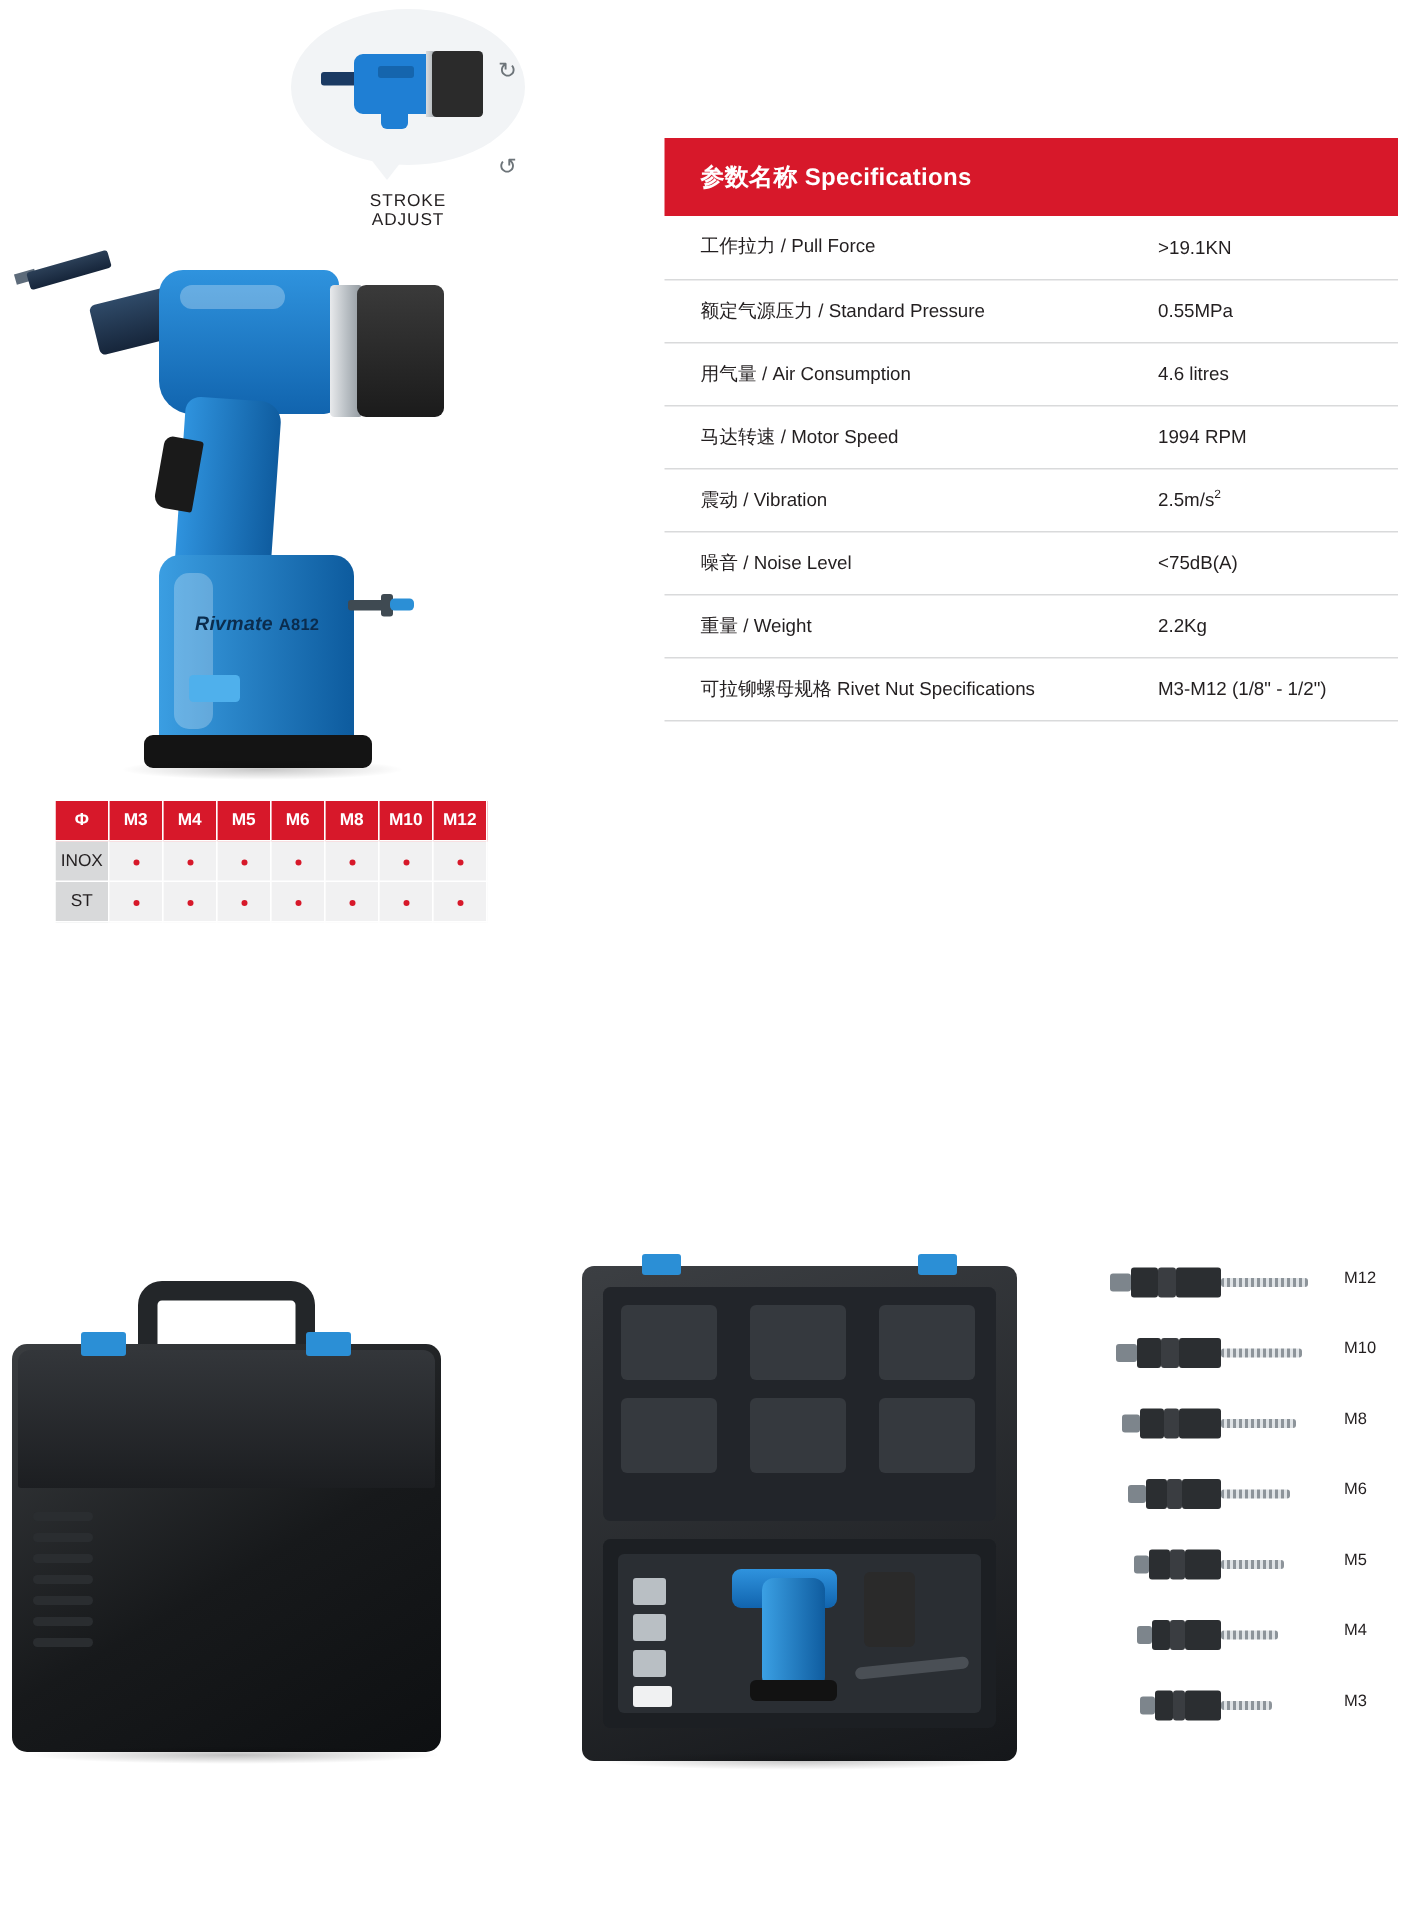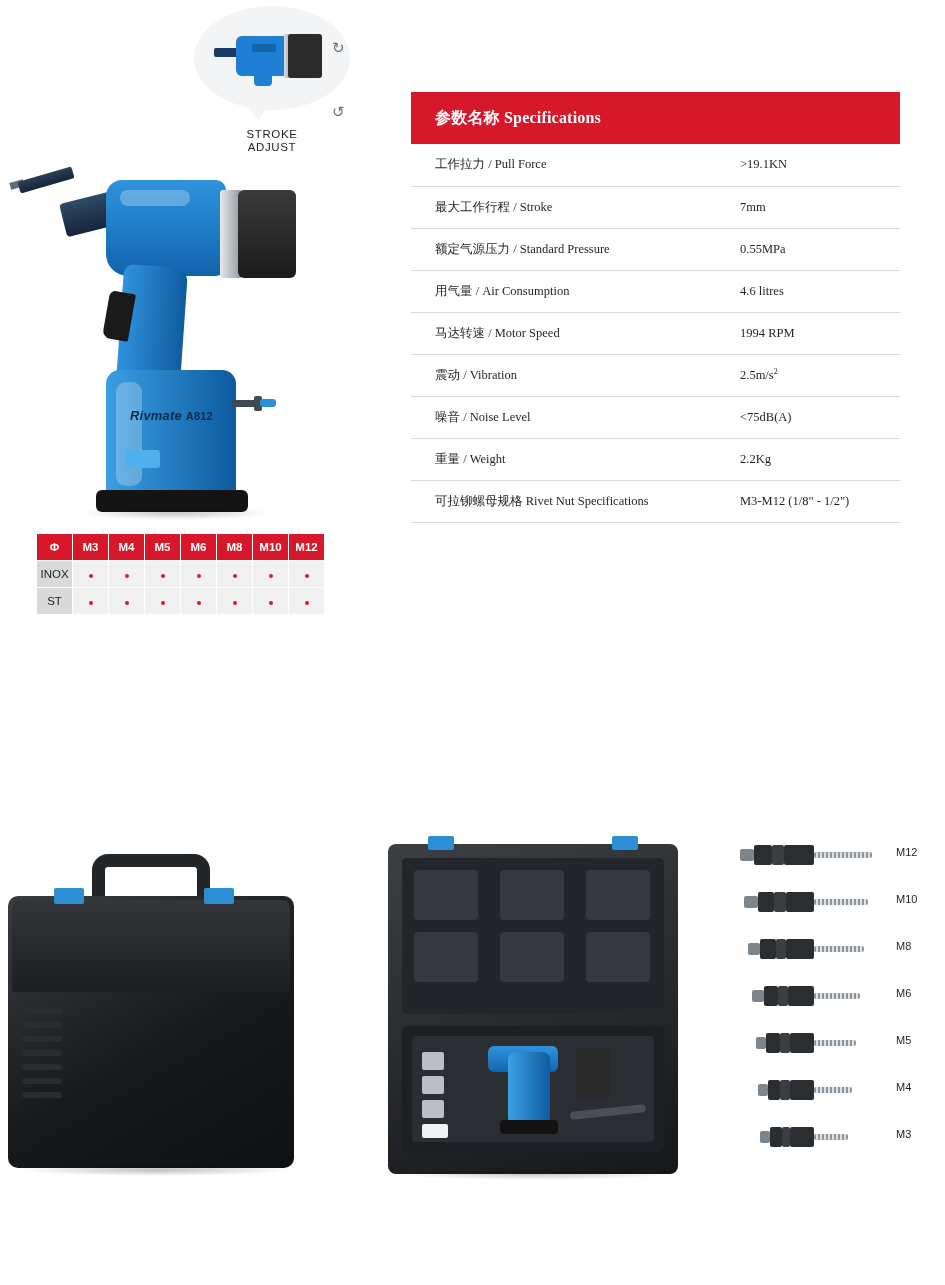--- a/index.html
+++ b/index.html
@@ -115,21 +115,21 @@
   }
   .matrix thead th { background:#d7182a; color:#ffffff; font-weight:bold; }
   .matrix tbody td.rowhead { background:#d8d9da; color:#231f20; font-weight:normal; }
   .matrix tbody td.dot { background:#f1f1f2; }
   .matrix tbody td.dot span {
     display:inline-block; width:4px; height:4px; border-radius:50%;
     background:#d7182a;
   }
 
   
-  .spec { position:absolute; left:411px; top:92px; width:489px;font-family:Liberation Serif, serif; }
+  .spec { position:absolute; left:443px; top:92px; width:489px; }
   .spec-head {
     background:#d7182a; color:#ffffff; height:52px;
     display:flex; align-items:center; padding-left:24px;
     font-size:16px; font-weight:bold; letter-spacing:.2px;
   }
   .spec table { width:100%; border-collapse:collapse; }
   .spec td {
     border-bottom:1px solid #d9dadb;
     padding:12px 0 12px 24px; font-size:12.5px; vertical-align:middle;
     color:#231f20; height:42px;
@@ -290,24 +290,20 @@
 
   <div class="spec">
     <div class="spec-head">参数名称  Specifications</div>
     <table>
       <tbody>
         <tr>
           <td class="key">工作拉力 / Pull Force</td>
           <td class="val">&gt;19.1KN</td>
         </tr>
         <tr>
-          <td class="key">最大工作行程 / Stroke</td>
-          <td class="val">7mm</td>
-        </tr>
-        <tr>
           <td class="key">额定气源压力 / Standard Pressure</td>
           <td class="val">0.55MPa</td>
         </tr>
         <tr>
           <td class="key">用气量 / Air Consumption</td>
           <td class="val">4.6 litres</td>
         </tr>
         <tr>
           <td class="key">马达转速 / Motor Speed</td>
           <td class="val">1994 RPM</td>

